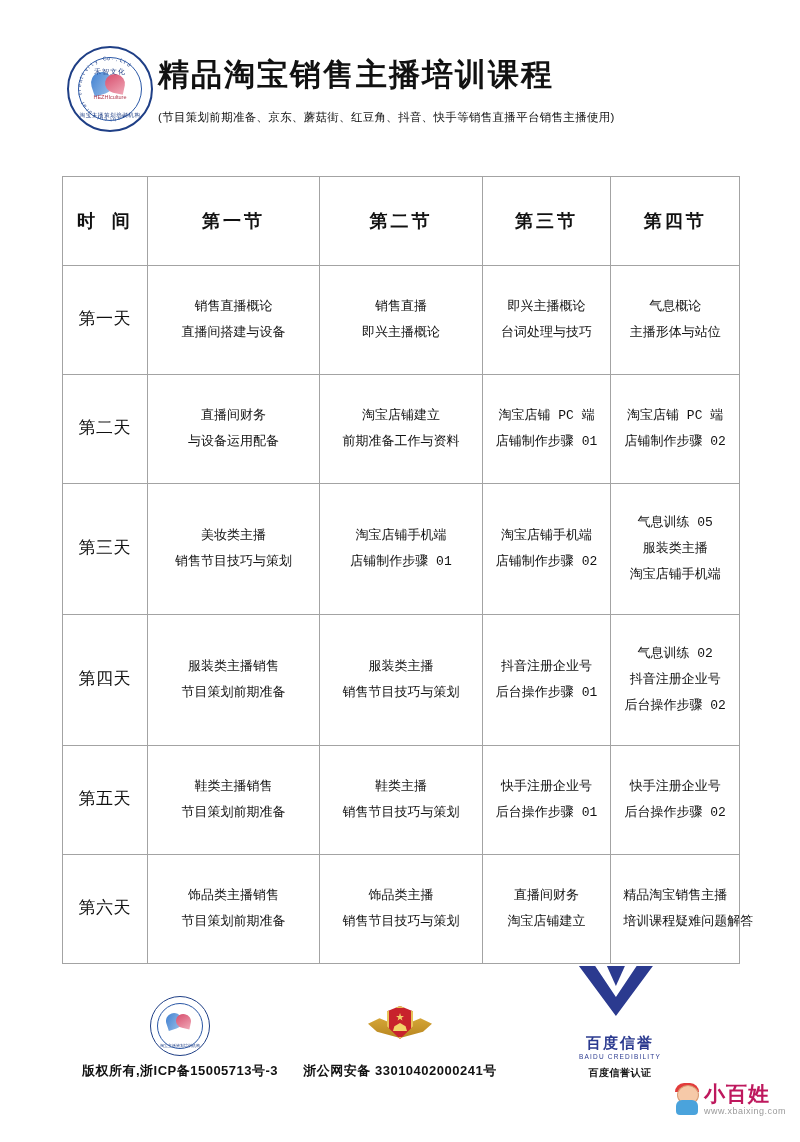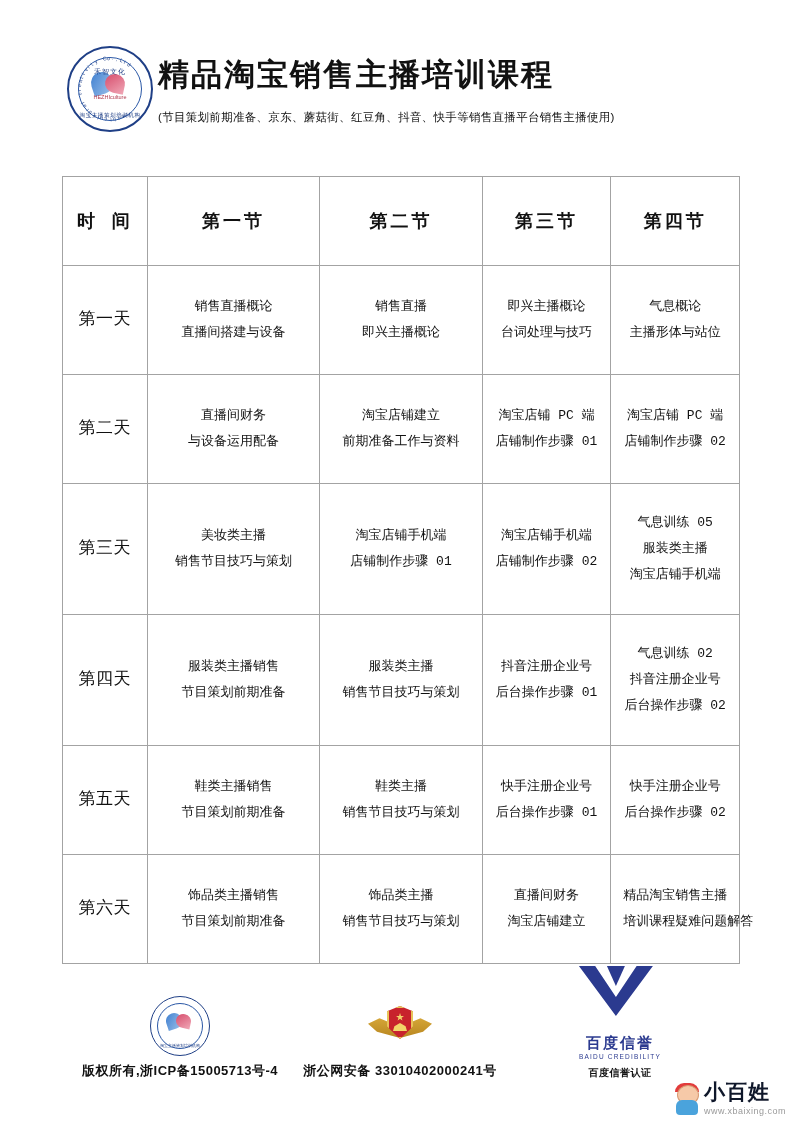--- a/index.html
+++ b/index.html
@@ -370,22 +370,22 @@
   .wm-doll .body {
     position: absolute;
     left: 2px; top: 15px;
     width: 22px; height: 15px;
     border-radius: 6px 6px 4px 4px;
     background: #4aa3dc;
   }
   .wm-text .big {
     font-size: 21px;
     font-weight: bold;
-    color: #0f172a;
-    font-family: Liberation Mono, monospace;
+    color: #be185d;
+    font-family: Liberation Sans, sans-serif;
     letter-spacing: 1px;
     line-height: 1;
   }
   .wm-text .small {
     font-size: 9px;
     color: #9a9a9a;
     font-family: "Liberation Sans", sans-serif;
     letter-spacing: 0.5px;
     text-align: right;
     margin-top: 2px;
@@ -593,21 +593,21 @@
       <div class="mark">
         <div class="seal-sm">
           <div class="inner-circle"></div>
           <div class="swoosh">
               <div class="a"></div>
               <div class="b"></div>
             </div>
           <div class="cn-bottom">淘宝主播策划培训机构</div>
         </div>
       </div>
-      <div class="cap">版权所有,浙ICP备15005713号-4</div>
+      <div class="cap">版权所有,浙ICP备15005713号-3</div>
     </div>
 
     <div class="badge">
       <div class="mark">
         <div class="emblem">
           <div class="wings"></div>
           <div class="shield">
               <div class="star">★</div>
               <div class="gate"></div>
             </div>

